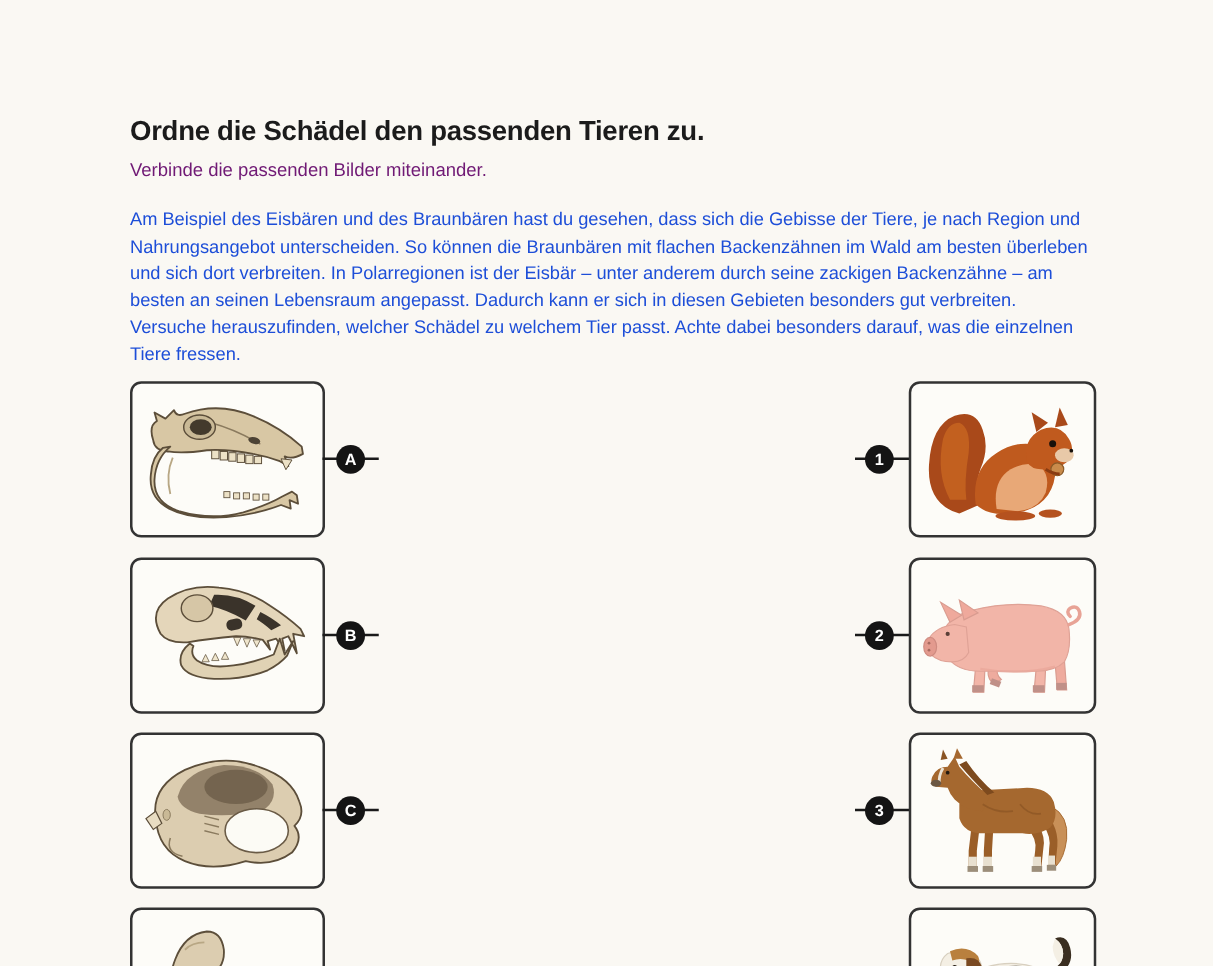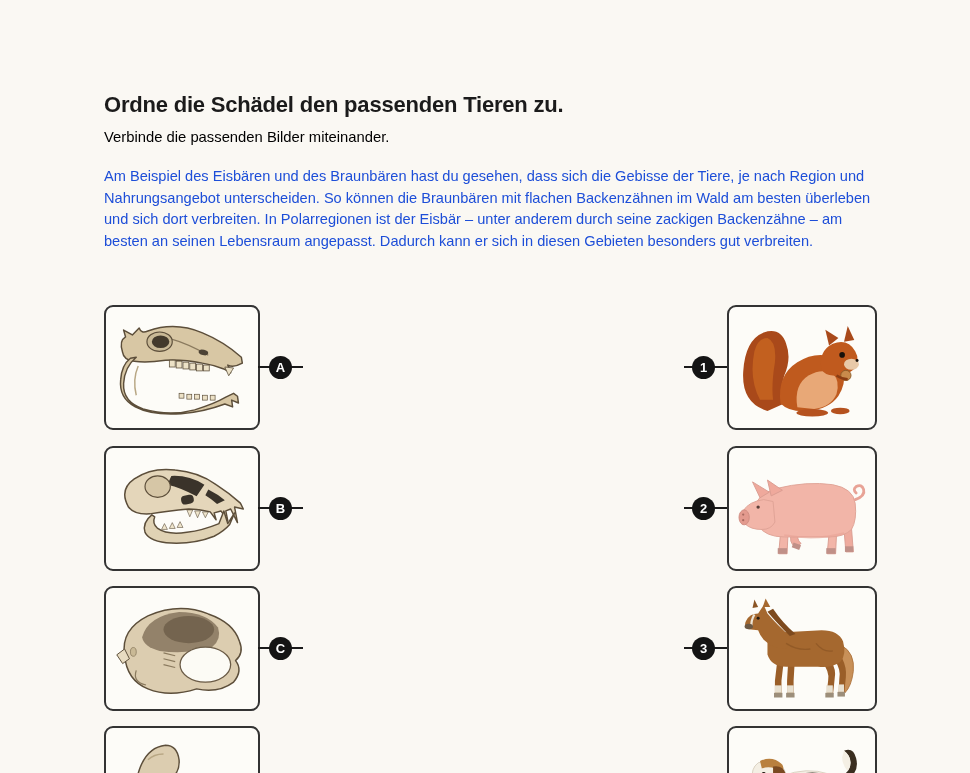--- a/index.html
+++ b/index.html
@@ -1,21 +1,21 @@
 <!DOCTYPE html>
 <html><head>
 <meta charset="utf-8">
 <style>
   html,body{margin:0;padding:0;background:#faf8f3;}
   .page{
     position:relative;width:970px;height:773px;overflow:hidden;
     background:#faf8f3;font-family:"Liberation Sans",sans-serif;color:#1f1f1f;
   }
   .title{position:absolute;left:104px;top:92px;margin:0;font-size:22px;font-weight:bold;color:#1b1b1b;letter-spacing:-0.2px;}
-  .subtitle{position:absolute;left:104px;top:129px;margin:0;font-size:14.8px;color:#000000;}
+  .subtitle{position:absolute;left:104px;top:129px;margin:0;font-size:14.8px;color:#701a75;}
   .intro{position:absolute;left:104px;top:166px;width:768px;font-size:14.6px;line-height:21.5px;color:#1d4ed8;}
   .intro p{margin:0;}
   .card{
     position:absolute;box-sizing:border-box;height:125px;
     background:#fdfcf8;border:2px solid #333;border-radius:9px;padding:3px;
   }
   .lcard{left:104px;width:156px;}
   .rcard{left:727px;width:150px;}
   .card svg{width:100%;height:100%;display:block;}
   .t0{top:305px}.t1{top:446px}.t2{top:586px}.t3{top:726px}
@@ -34,20 +34,21 @@
 </head>
 <body>
 
 <div class="page">
 
   <h1 class="title">Ordne die Schädel den passenden Tieren zu.</h1>
   <p class="subtitle">Verbinde die passenden Bilder miteinander.</p>
 
   <div class="intro">
     <p>Am Beispiel des Eisbären und des Braunbären hast du gesehen, dass sich die Gebisse der Tiere, je nach Region und Nahrungsangebot unterscheiden. So können die Braunbären mit flachen Backenzähnen im Wald am besten überleben und sich dort verbreiten. In Polarregionen ist der Eisbär – unter anderem durch seine zackigen Backenzähne – am besten an seinen Lebensraum angepasst. Dadurch kann er sich in diesen Gebieten besonders gut verbreiten.</p>
+    <p>Versuche herauszufinden, welcher Schädel zu welchem Tier passt. Achte dabei besonders darauf, was die einzelnen Tiere fressen.</p>
   </div>
 
   <div class="card lcard t0">
     <svg viewBox="0 0 150 115">
       <path d="M14,42 Q10,30 17,26 L15,19 L24,24 L31,17 Q33,23 40,20 Q68,10 96,22 Q118,31 136,47 L137,53 Q128,58 122,55 L125,63 L118,59 Q108,55 96,53 Q76,49 58,50 Q38,53 26,51 Q15,50 14,42 Z" fill="#d8c7a4" stroke="#5c4e3a" stroke-width="1.5" stroke-linejoin="round"></path>
       <path d="M60,27 Q82,33 102,45" fill="none" stroke="#8a7a5e" stroke-width="1.2"></path>
       <ellipse cx="52" cy="31" rx="13" ry="10" fill="#c9b996" stroke="#5c4e3a" stroke-width="1.2"></ellipse>
       <ellipse cx="53" cy="31" rx="9" ry="6.5" fill="#433a2c"></ellipse>
       <ellipse cx="97" cy="42" rx="5" ry="2.8" fill="#4c4234" transform="rotate(14 97 42)"></ellipse>
       <g fill="#ece1c6" stroke="#5c4e3a" stroke-width="0.8">

